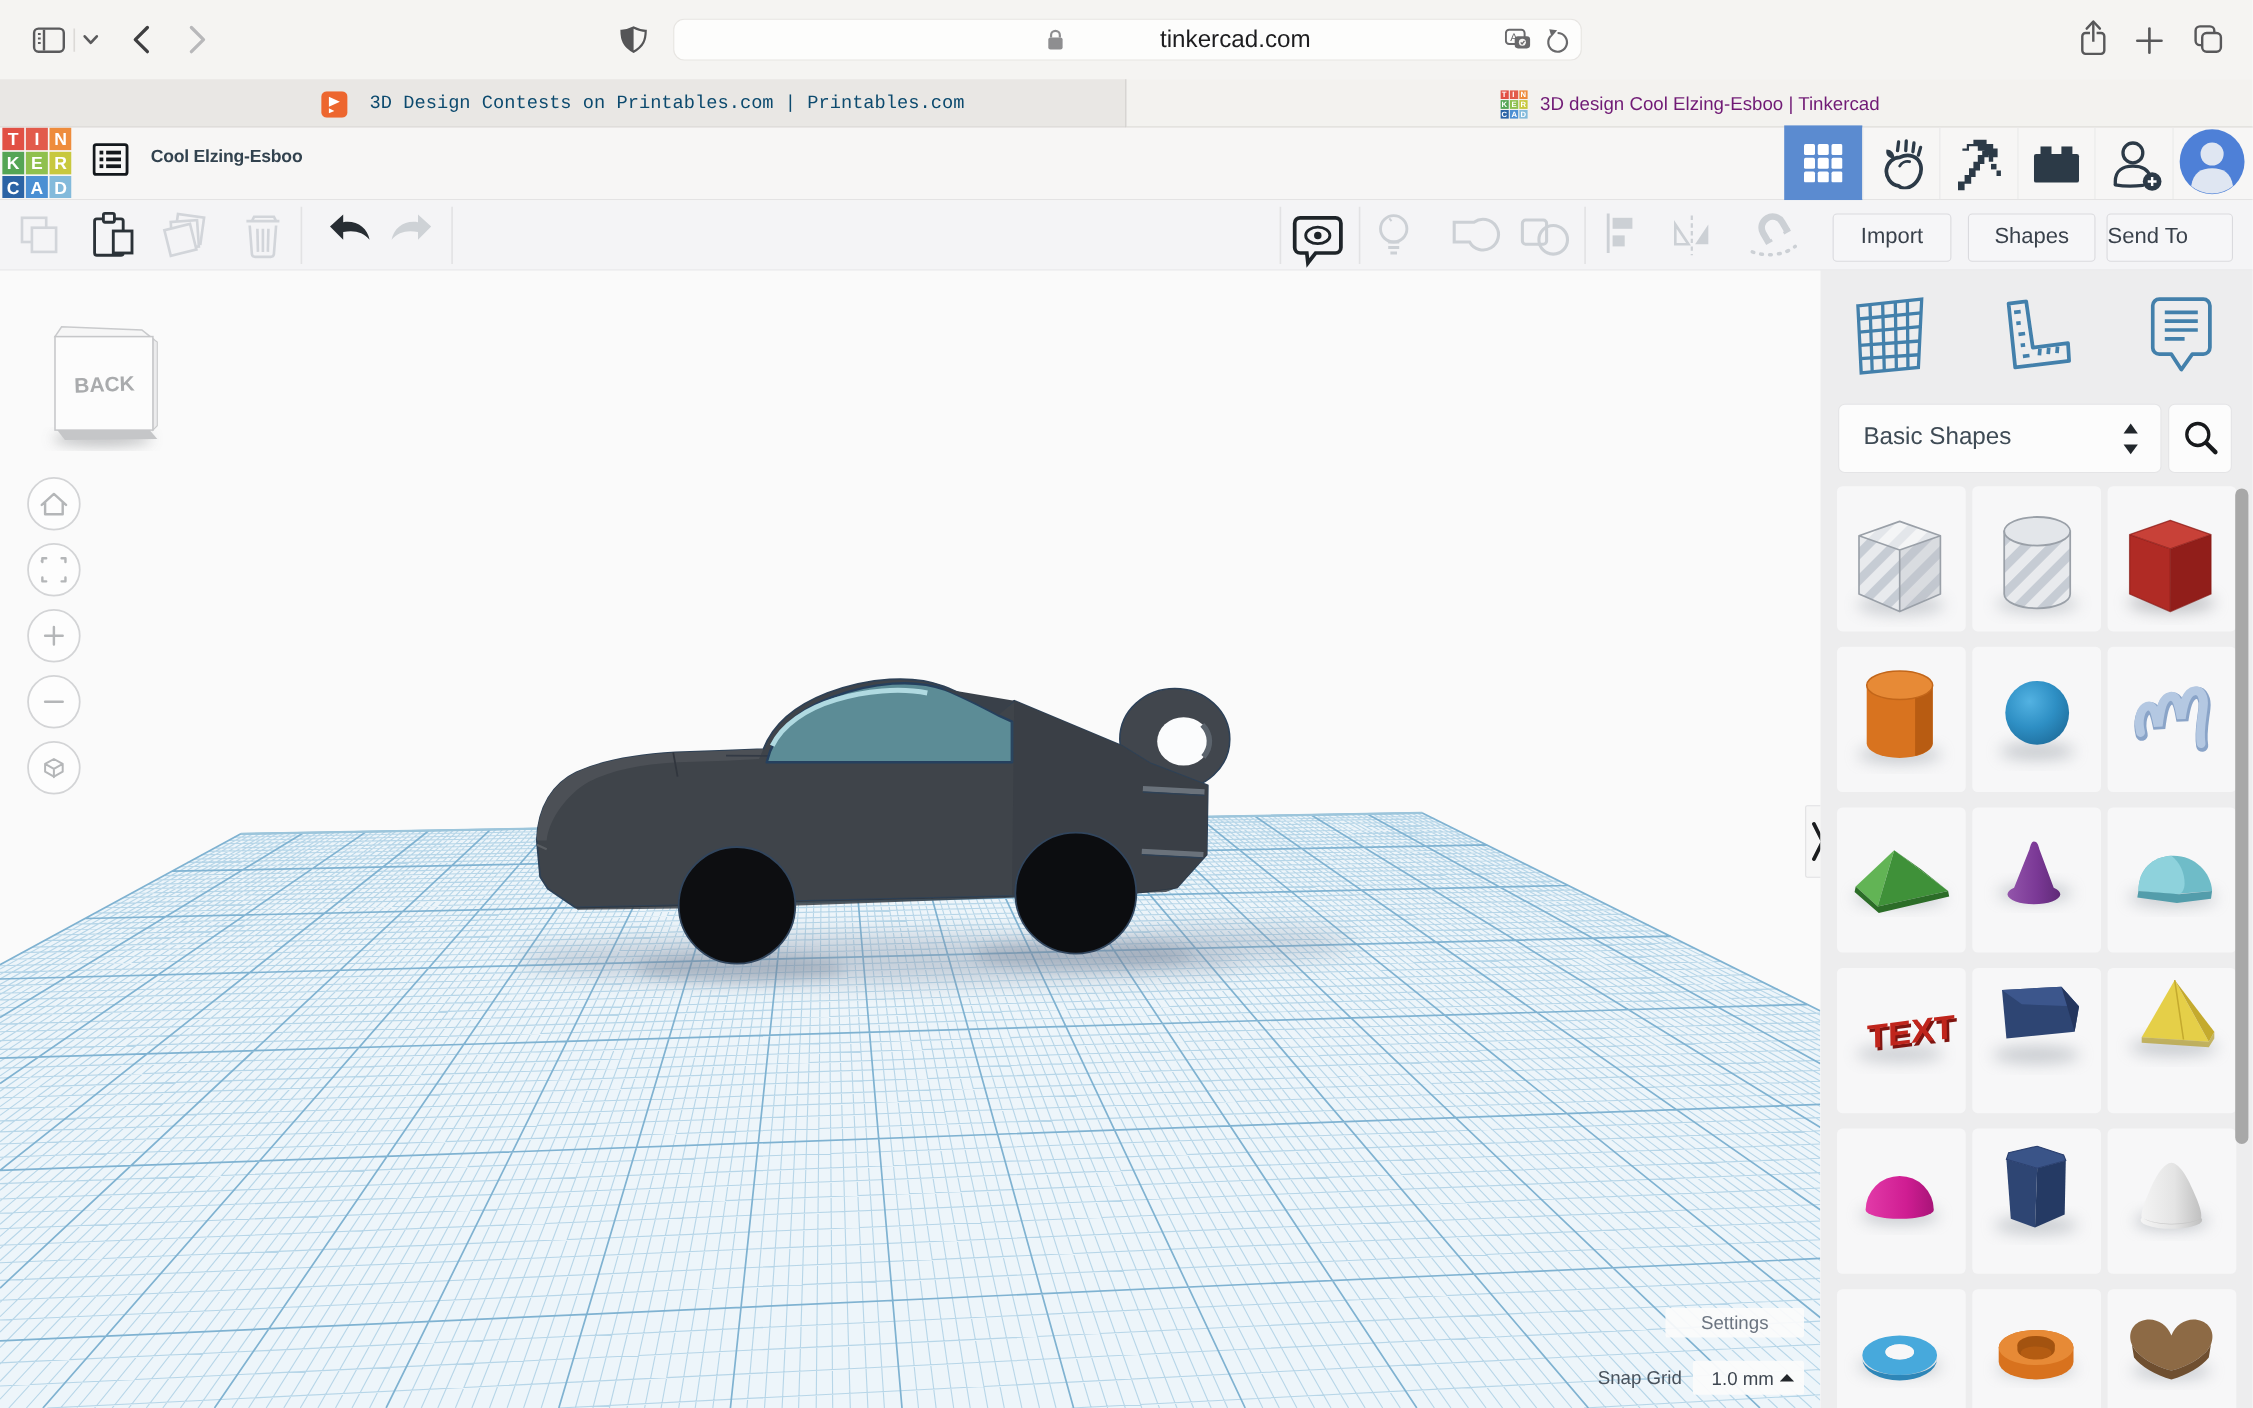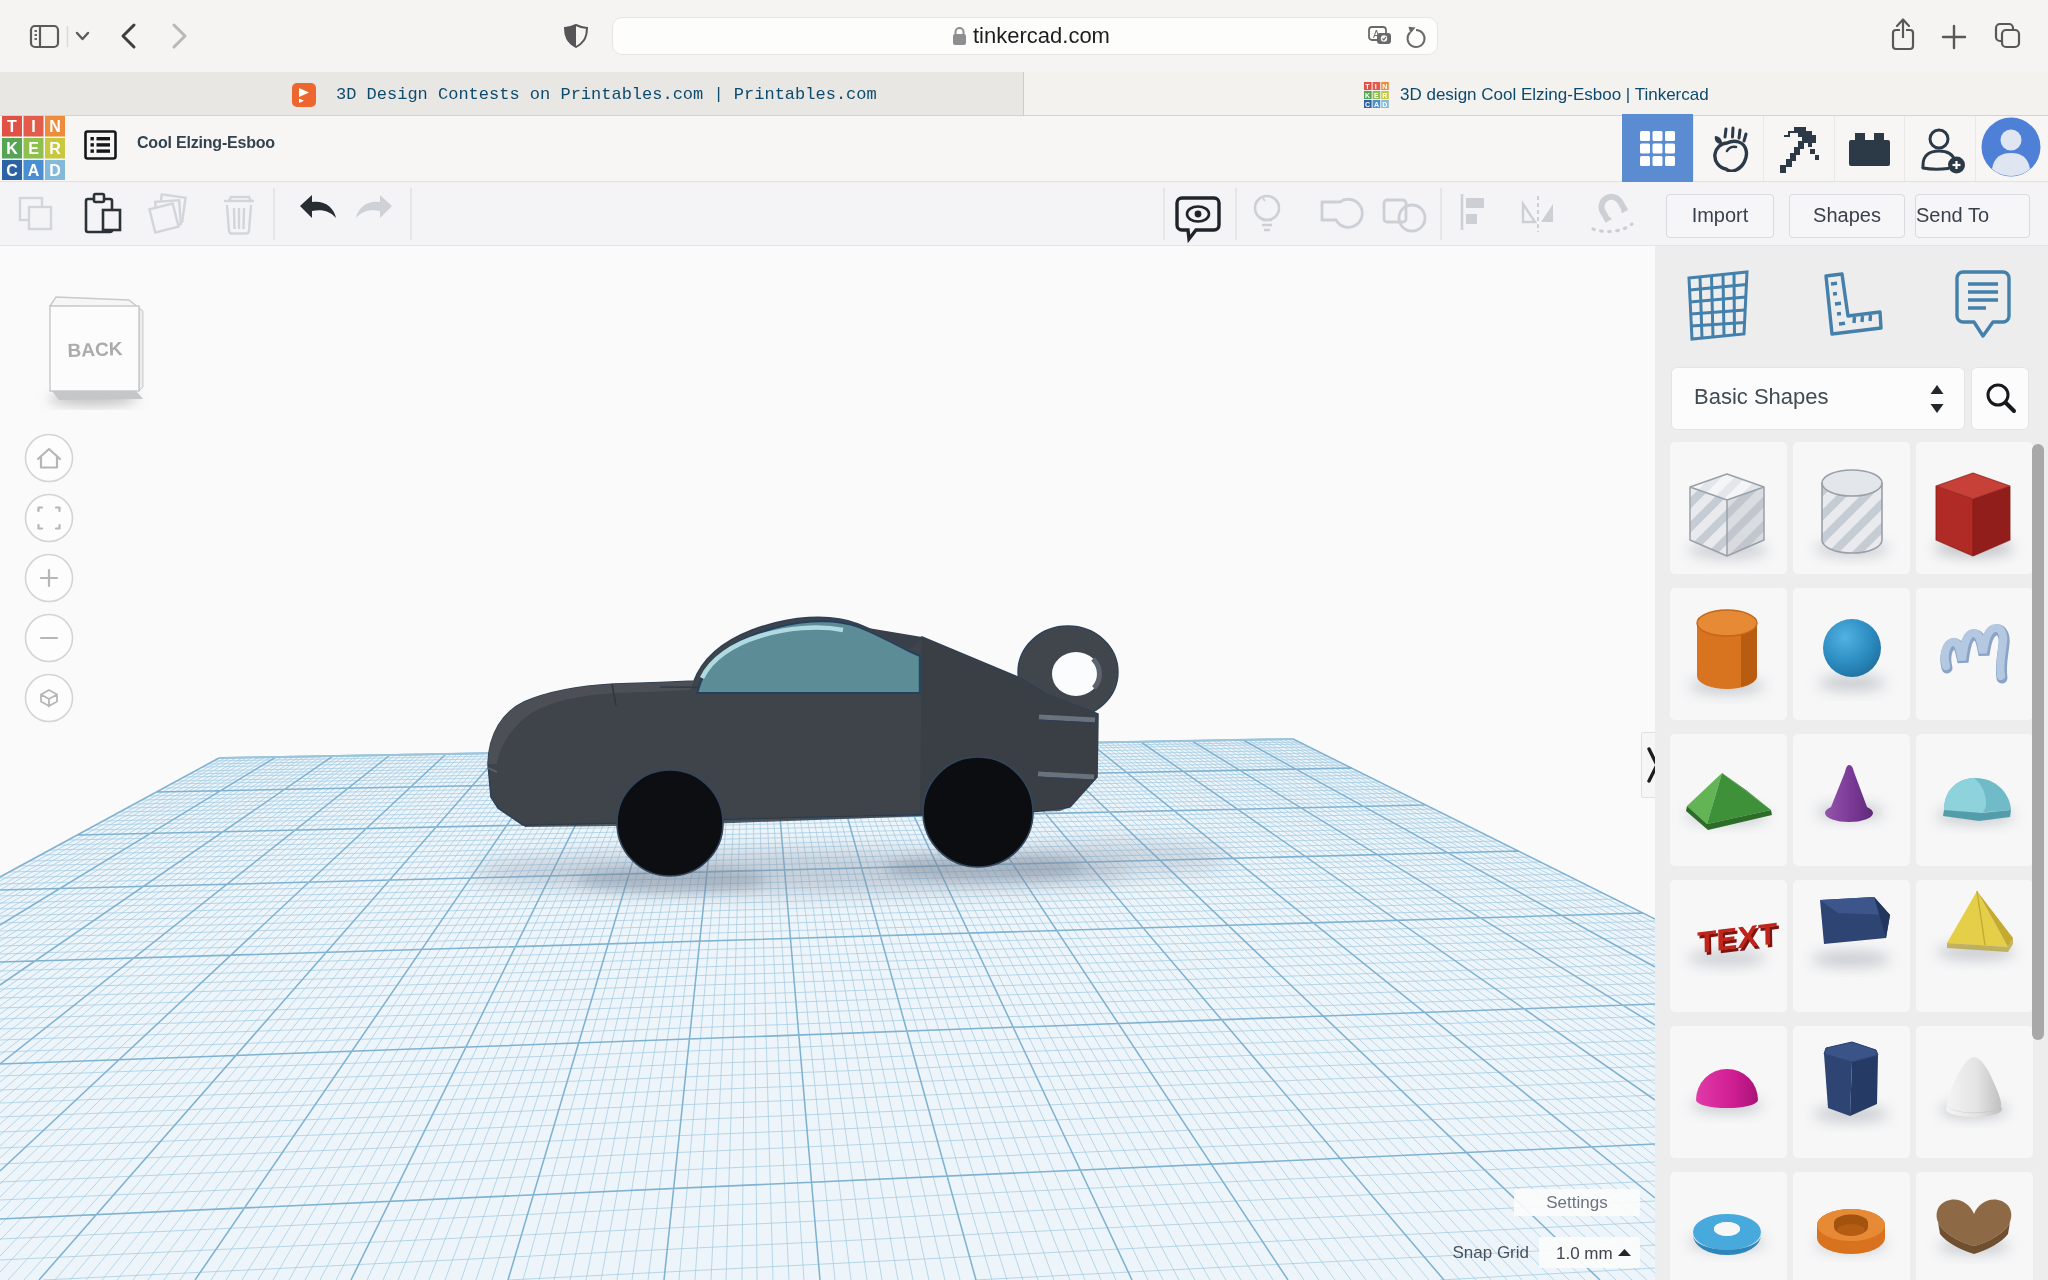--- a/index.html
+++ b/index.html
@@ -39,21 +39,21 @@
   <line x1="1954" y1="26" x2="1954" y2="48" stroke="#58585a" stroke-width="2.4" stroke-linecap="round"></line>
 
   <rect x="1996" y="24" width="17" height="17" rx="4" fill="none" stroke="#58585a" stroke-width="2.2"></rect>
   <rect x="2002" y="30" width="17" height="17" rx="4" fill="#f5f4f2" stroke="#58585a" stroke-width="2.2"></rect>
 </svg>
 <div class="abs" style="left:612px;top:17px;width:826px;height:38px;background:#fdfdfc;border:1px solid #e7e5e2;border-radius:10px;"></div>
 <svg class="abs" style="left:950px;top:25px" width="22" height="24">
   <rect x="3" y="9" width="13" height="11" rx="2" fill="#8e8e90"></rect>
   <path d="M5.5 9 V7 a4 4 0 0 1 8 0 V9" fill="none" stroke="#8e8e90" stroke-width="2"></path>
 </svg>
-<div class="abs" style="left:973px;top:23px;width:300px;height:26px;font-size:22px;color:#1d1d1f;">tinkercad.com</div>
+<div class="abs" style="left:973px;top:23px;width:300px;height:26px;font-size:22px;color:#1d1d1f;text-align:center;">tinkercad.com</div>
 <svg class="abs" style="left:1368px;top:24px" width="64" height="26">
   <rect x="1" y="3" width="17" height="13" rx="3" fill="none" stroke="#69696b" stroke-width="1.8"></rect>
   <text x="5" y="13.5" font-size="10" fill="#69696b" font-family="Liberation Sans">A</text>
   <rect x="9" y="9" width="14" height="11" rx="3" fill="#69696b"></rect>
   <circle cx="16" cy="14.5" r="3.2" fill="#f5f4f2"></circle>
   <path d="M14.5 14.5 l1.2 1.4 l2.2 -2.8" stroke="#69696b" stroke-width="1.2" fill="none"></path>
   <path d="M48 6 a8.5 8.5 0 1 1 -6 2.5" fill="none" stroke="#69696b" stroke-width="2"></path>
   <polygon points="44.5,2 44.5,10 38.5,6" fill="#69696b" transform="rotate(40 44 7)"></polygon>
 </svg>
 
@@ -78,21 +78,21 @@
   <text x="1.2" y="6.6" font-size="7" font-weight="bold" fill="#fff">T</text>
       <text x="10.8" y="6.6" font-size="7" font-weight="bold" fill="#fff">I</text>
       <text x="18.2" y="6.6" font-size="7" font-weight="bold" fill="#fff">N</text>
   <text x="1" y="15.6" font-size="7" font-weight="bold" fill="#fff">K</text>
       <text x="10" y="15.6" font-size="7" font-weight="bold" fill="#fff">E</text>
       <text x="18.3" y="15.6" font-size="7" font-weight="bold" fill="#fff">R</text>
   <text x="1" y="24.6" font-size="7" font-weight="bold" fill="#fff">C</text>
       <text x="10" y="24.6" font-size="7" font-weight="bold" fill="#fff">A</text>
       <text x="18.2" y="24.6" font-size="7" font-weight="bold" fill="#fff">D</text>
 </svg>
-<div class="abs" style="left:1400px;top:85px;font-size:17px;color:#0c4a6e;">3D design Cool Elzing-Esboo | Tinkercad</div>
+<div class="abs" style="left:1400px;top:85px;font-size:17px;color:#701a75;">3D design Cool Elzing-Esboo | Tinkercad</div>
 
 <div class="abs" style="left:0;top:116px;width:2048px;height:66px;background:#f7f6f5;border-bottom:1px solid #e2e2e2;"></div>
 <svg class="abs" style="left:2px;top:116px" width="63" height="64">
   <rect x="0" y="0" width="20" height="20.5" fill="#e15044"></rect>
       <rect x="21.5" y="0" width="20" height="20.5" fill="#e25b4b"></rect>
       <rect x="43" y="0" width="20" height="20.5" fill="#ee8c3c"></rect>
   <rect x="0" y="22" width="20" height="20.5" fill="#55a555"></rect>
       <rect x="21.5" y="22" width="20" height="20.5" fill="#8fc04e"></rect>
       <rect x="43" y="22" width="20" height="20.5" fill="#c8c83e"></rect>
   <rect x="0" y="44" width="20" height="20.5" fill="#2b63a5"></rect>

